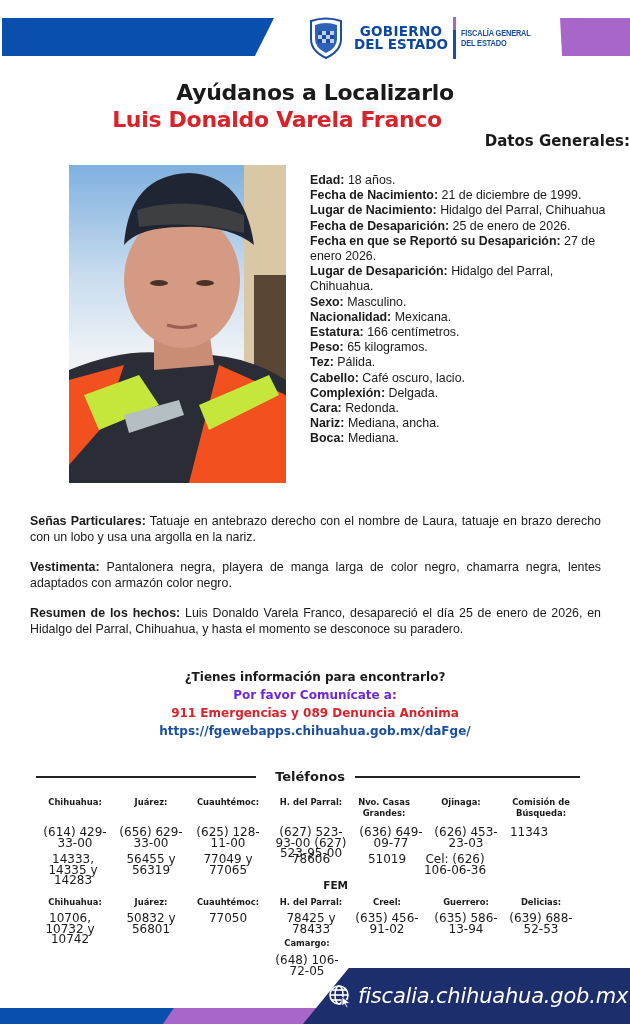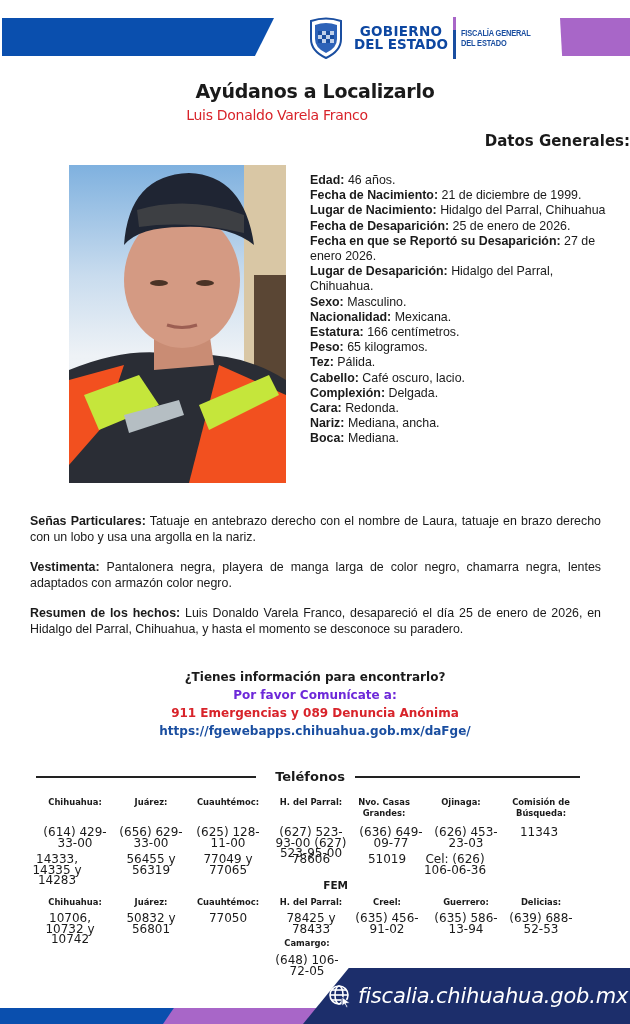--- a/index.html
+++ b/index.html
@@ -11,22 +11,22 @@
   .hdr-purple { position: absolute; left: 560px; top: 18px; width: 70px; height: 38px; background: #a866c8; clip-path: polygon(0 0, 100% 0, 100% 100%, 3% 100%); }
   .logo { position: absolute; left: 308px; top: 16px; height: 44px; display: flex; align-items: center; }
   .shield { width: 36px; height: 42px; }
   .gob { margin-left: 10px; font-family: "DejaVu Sans", sans-serif; font-weight: bold; color: #0d47a1; line-height: 13px; text-align: center; }
   .gob .l1 { font-size: 13.5px; letter-spacing: 0.3px; }
   .gob .l2 { font-size: 13.5px; }
   .vbar { width: 3px; height: 42px; margin: 0 5px; background: linear-gradient(#a866c8 0%, #a866c8 30%, #1a4ea0 30%, #1a4ea0 100%); }
   .fge { font-family: "Liberation Sans", sans-serif; font-weight: bold; font-size: 9.5px; color: #1a4ea0; line-height: 10px; transform: scaleX(0.78); transform-origin: left center; letter-spacing: -0.2px; }
 
   
-  .t1 { position: absolute; top: 80px; width: 630px; text-align: center; font-family: "DejaVu Sans", sans-serif; font-weight: bold; font-size: 19px; color: #1a1a1a; letter-spacing: -0.3px; }
-  .t2 { position: absolute; top: 107px; width: 554px; text-align: center; font-family: "DejaVu Sans", sans-serif; font-weight: normal; font-size: 14px; color: #d8232a; letter-spacing: -0.3px; }
+  .t1 { position: absolute; top: 80px; width: 630px; text-align: center; font-family: "DejaVu Sans", sans-serif; font-weight: bold; font-size: 22px; color: #1a1a1a; letter-spacing: -0.3px; }
+  .t2 { position: absolute; top: 107px; width: 554px; text-align: center; font-family: "DejaVu Sans", sans-serif; font-weight: bold; font-size: 22px; color: #d8232a; letter-spacing: -0.3px; }
   .t3 { position: absolute; top: 132px; width: 630px; text-align: right; font-family: "DejaVu Sans", sans-serif; font-weight: bold; font-size: 15px; color: #1a1a1a; }
 
   
   .photo { position: absolute; left: 69px; top: 165px; width: 217px; height: 318px; overflow: hidden; background: linear-gradient(180deg, #7fb1df 0%, #c9dcee 35%, #eef2f6 60%, #e8ebee 100%); }
 
   
   .datos { position: absolute; left: 310px; top: 173px; width: 300px; font-family: "Liberation Sans", sans-serif; font-size: 12.4px; line-height: 15.2px; color: #1a1a1a; }
   .datos b { font-weight: bold; }
 
   
@@ -100,21 +100,21 @@
     <path d="M55 80 Q60 10 120 8 Q175 10 185 80 Q160 60 113 62 Q70 62 55 80 Z" fill="#1f2533"></path>
     <path d="M68 45 Q120 30 175 50 L175 68 Q120 55 70 62 Z" fill="#4a4a4a" opacity="0.7"></path>
 
     <ellipse cx="90" cy="118" rx="9" ry="3" fill="#4a3326"></ellipse>
     <ellipse cx="136" cy="118" rx="9" ry="3" fill="#4a3326"></ellipse>
     <path d="M98 160 Q113 165 128 160" stroke="#9c5e52" stroke-width="3" fill="none"></path>
   </svg>
 </div>
 
 <div class="datos">
-  <div><b>Edad:</b> <span>46 años.</span></div>
+  <div><b>Edad:</b> <span>18 años.</span></div>
   <div><b>Fecha de Nacimiento:</b> <span>21 de diciembre de 1999.</span></div>
   <div><b>Lugar de Nacimiento:</b> <span>Hidalgo del Parral, Chihuahua</span></div>
   <div><b>Fecha de Desaparición:</b> <span>25 de enero de 2026.</span></div>
   <div><b>Fecha en que se Reportó su Desaparición:</b> <span>27 de enero 2026.</span></div>
   <div><b>Lugar de Desaparición:</b> <span>Hidalgo del Parral, Chihuahua.</span></div>
   <div><b>Sexo:</b> <span>Masculino.</span></div>
   <div><b>Nacionalidad:</b> <span>Mexicana.</span></div>
   <div><b>Estatura:</b> <span>166 centímetros.</span></div>
   <div><b>Peso:</b> <span>65 kilogramos.</span></div>
   <div><b>Tez:</b> <span>Pálida.</span></div>
@@ -145,23 +145,23 @@
 <div class="cell h" style="left:346px; top:797px; width:76px;">Nvo. Casas Grandes:</div>
 <div class="cell h" style="left:420px; top:797px;">Ojinaga:</div>
 <div class="cell h" style="left:503px; top:797px; width:76px;">Comisión de Búsqueda:</div>
 
 <div class="cell" style="left:34px; top:827px;">(614) 429-33-00</div>
 <div class="cell" style="left:110px; top:827px;">(656) 629-33-00</div>
 <div class="cell" style="left:187px; top:827px;">(625) 128-11-00</div>
 <div class="cell" style="left:272px; top:827px; width:78px;">(627) 523-93-00 (627) 523-95-00</div>
 <div class="cell" style="left:350px; top:827px;">(636) 649-09-77</div>
 <div class="cell" style="left:425px; top:827px;">(626) 453-23-03</div>
-<div class="cell" style="left:498px; top:827px;">11343</div>
+<div class="cell" style="left:488px; top:827px;">11343</div>
 
-<div class="cell" style="left:22px; top:854px; width:70px;">14333, 14335 y 14283</div>
+<div class="cell" style="left:38px; top:854px; width:70px;">14333, 14335 y 14283</div>
 <div class="cell" style="left:110px; top:854px;">56455 y 56319</div>
 <div class="cell" style="left:187px; top:854px;">77049 y 77065</div>
 <div class="cell" style="left:270px; top:854px;">78606</div>
 <div class="cell" style="left:346px; top:854px;">51019</div>
 <div class="cell" style="left:420px; top:854px; width:70px;">Cel: (626) 106-06-36</div>
 
 <div class="fem">FEM</div>
 <div class="cell h" style="left:34px; top:897px;">Chihuahua:</div>
 <div class="cell h" style="left:110px; top:897px;">Juárez:</div>
 <div class="cell h" style="left:187px; top:897px;">Cuauhtémoc:</div>

